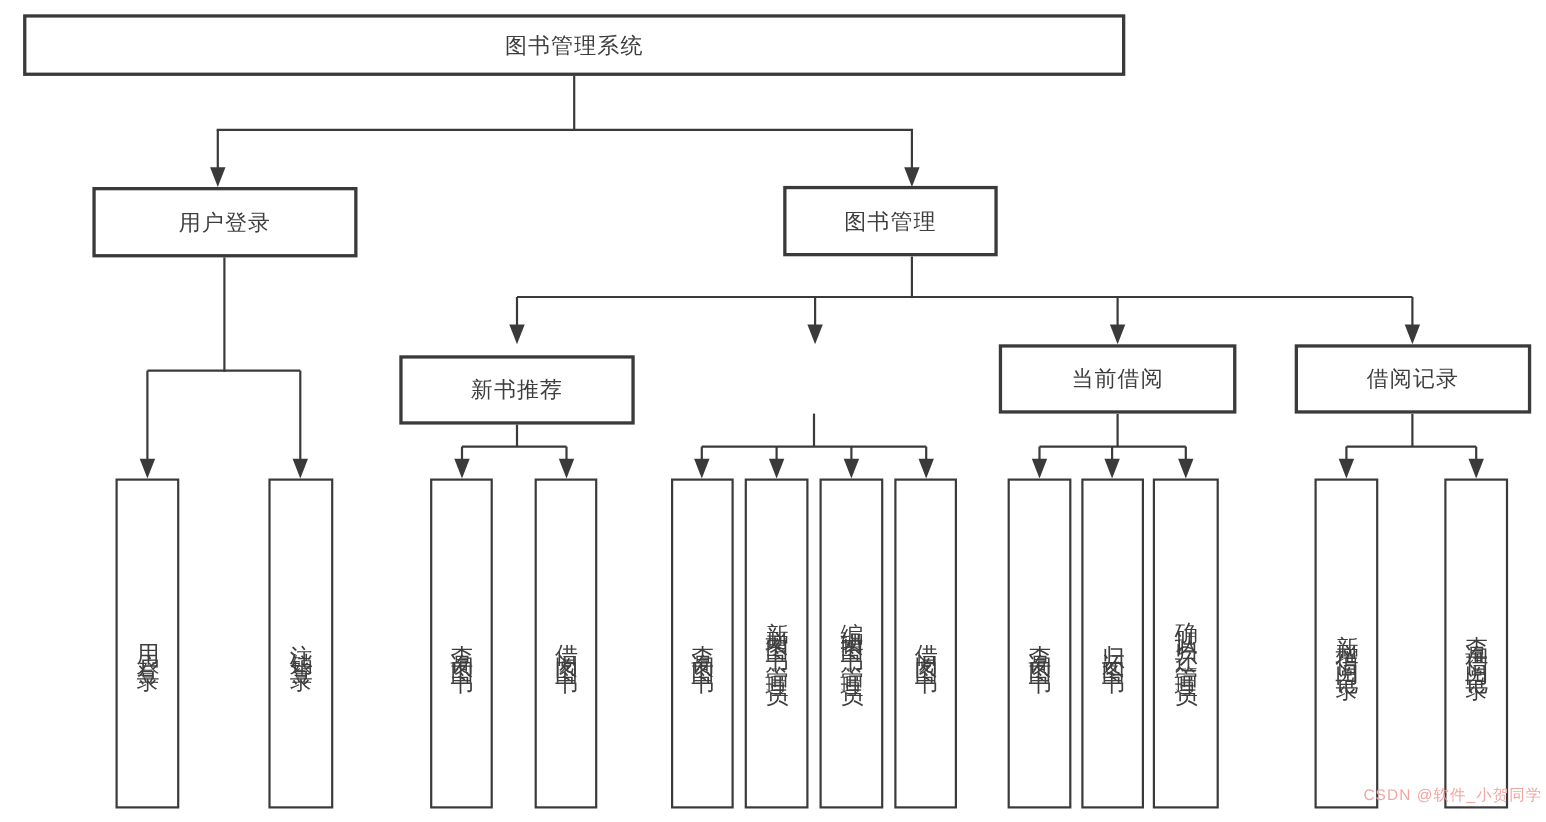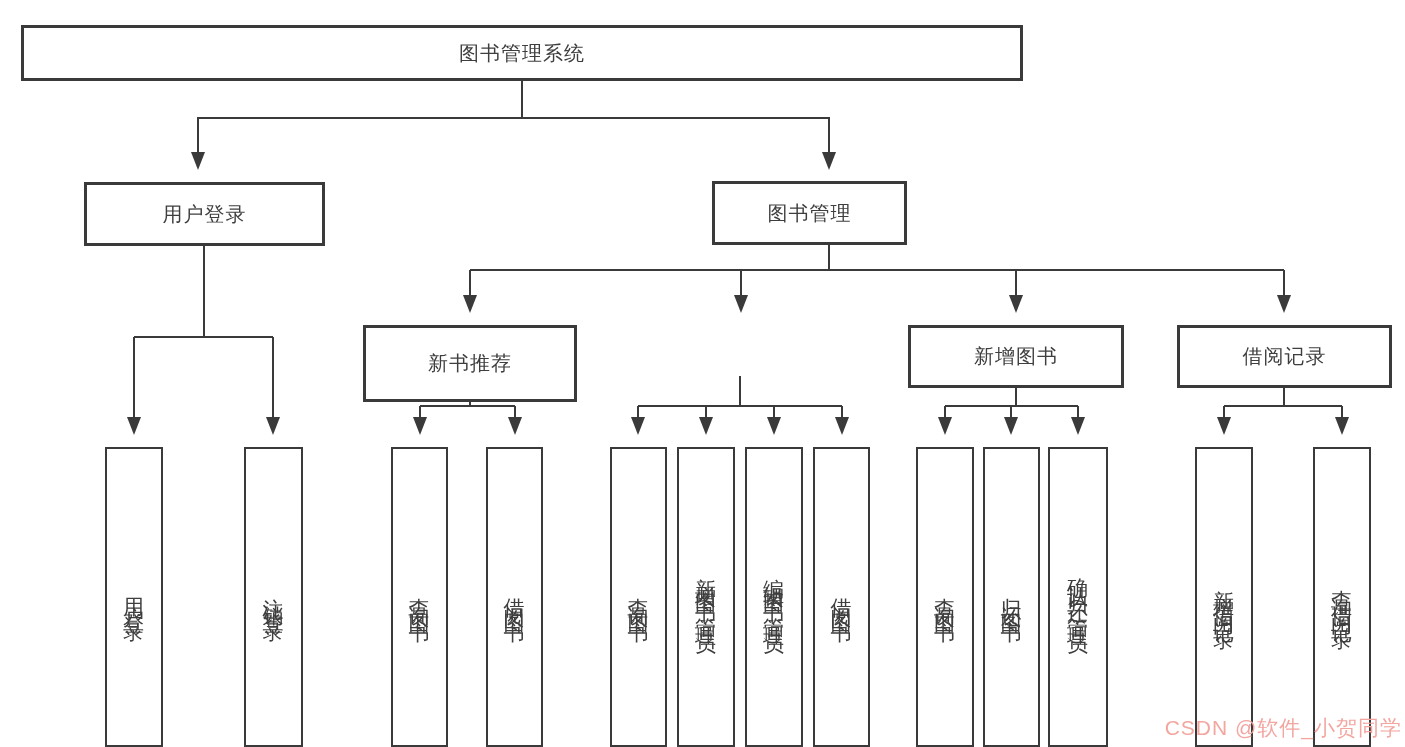--- a/index.html
+++ b/index.html
@@ -11,30 +11,30 @@
   html,body{margin:0;padding:0;background:var(--background);}
   body{font-family:"Liberation Sans", sans-serif;}
   .canvas{
     position:relative;width:1405px;height:747px;background:var(--background);
     overflow:hidden;color:var(--text);
   }
   .connectors{position:absolute;left:0;top:0;color:var(--line);}
   .box{
     position:absolute;box-sizing:border-box;border:3px solid var(--line);
     background:#fff;display:flex;align-items:center;justify-content:center;
-    font-size:20px;color:var(--text);letter-spacing:1px;white-space:nowrap;margin-top:12px;
+    font-size:20px;color:var(--text);letter-spacing:1px;white-space:nowrap;
   }
   .leaf{border-width:2px;}
   .vtext{
     writing-mode:vertical-rl;text-orientation:mixed;
     font-size:21px;line-height:1;letter-spacing:8px;
   }
   .watermark{
     position:absolute;top:714px;right:3px;z-index:5;
-    font-size:21px;color:var(--watermark);white-space:nowrap;letter-spacing:1px;
+    font-size:14px;color:var(--watermark);white-space:nowrap;letter-spacing:1px;
   }
 </style>
 </head>
 <body>
 
 <div class="canvas">
 
   <svg class="connectors" width="1405" height="747" aria-hidden="true">
     <g stroke="currentColor" stroke-width="2" fill="none">
 
@@ -99,22 +99,22 @@
       <polygon points="1217,417 1231,417 1224,435"></polygon>
       <polygon points="1335,417 1349,417 1342,435"></polygon>
     </g>
   </svg>
 
   <div class="box" style="left:21px;top:13px;width:1002px;height:56px">图书管理系统</div>
 
   <div class="box" style="left:84px;top:170px;width:241px;height:64px">用户登录</div>
   <div class="box" style="left:712px;top:169px;width:195px;height:64px">图书管理</div>
 
-  <div class="box" style="left:363px;top:313px;width:214px;height:77px">新书推荐</div>
-  <div class="box" style="left:908px;top:313px;width:216px;height:63px">新增图书</div>
+  <div class="box" style="left:363px;top:323px;width:214px;height:63px">新书推荐</div>
+  <div class="box" style="left:908px;top:313px;width:216px;height:63px">当前借阅</div>
   <div class="box" style="left:1177px;top:313px;width:215px;height:63px">借阅记录</div>
 
   <div class="box leaf" style="left:105px;top:435px;width:58px;height:300px">
     <span class="vtext">用户登录</span>
   </div>
   <div class="box leaf" style="left:244px;top:435px;width:59px;height:300px">
     <span class="vtext">注销登录</span>
   </div>
 
   <div class="box leaf" style="left:391px;top:435px;width:57px;height:300px">

